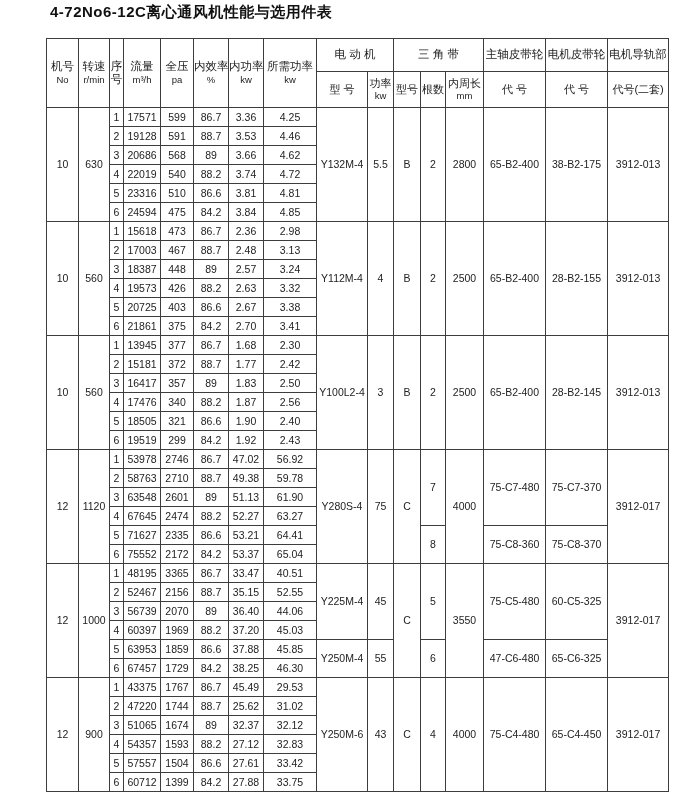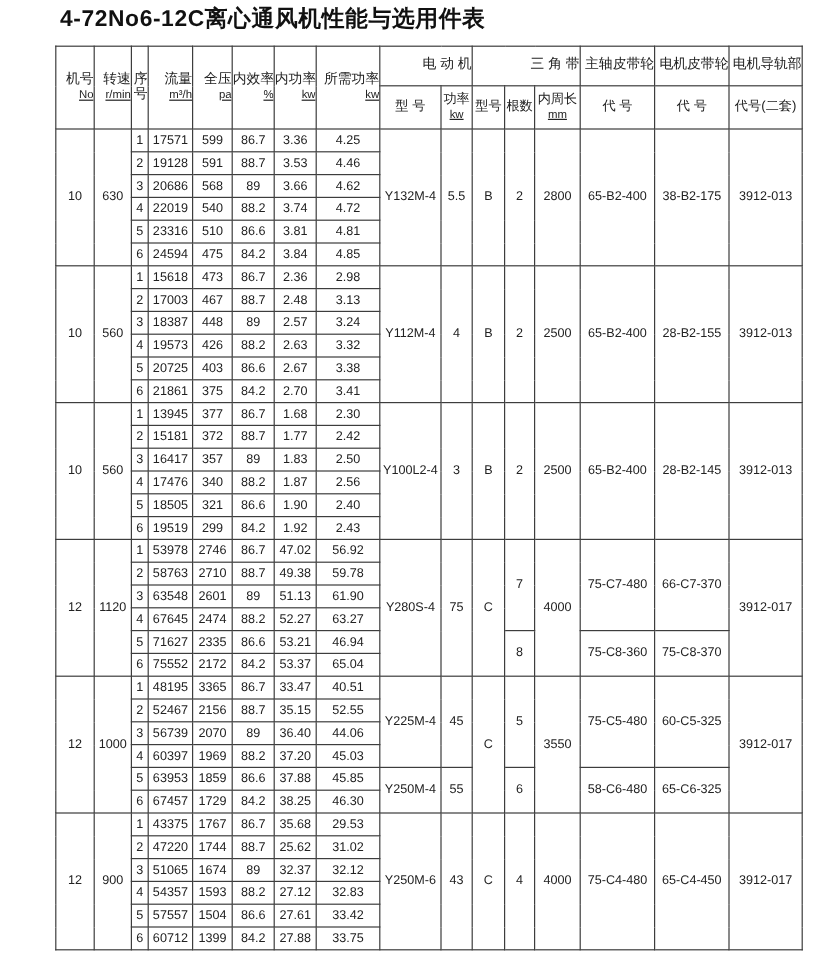--- a/index.html
+++ b/index.html
@@ -1,27 +1,27 @@
 <!DOCTYPE html>
 <html><head>
 <meta charset="utf-8">
 <style>
   html,body{margin:0;padding:0;background:#ffffff;}
   body{width:700px;height:798px;position:relative;overflow:hidden;
        font-family:"Liberation Sans","DejaVu Sans",sans-serif;color:#1f1f1f;}
-  .page-title{position:absolute;left:50px;top:3px;font-size:19px;font-weight:bold;
+  .page-title{position:absolute;left:50px;top:3px;font-size:15px;font-weight:bold;
        letter-spacing:0.5px;white-space:nowrap;color:#111;}
   table.spec{position:absolute;left:46px;top:38px;width:622px;
        border-collapse:collapse;table-layout:fixed;}
   .spec th,.spec td{border:1px solid #3d3d3d;padding:0;text-align:center;
        vertical-align:middle;font-weight:normal;font-size:11px;line-height:1.15;
        overflow:hidden;white-space:nowrap;color:#222;}
-  .spec thead tr.grp th{height:32px;font-size:11.5px;text-align:right;}
+  .spec thead tr.grp th{height:32px;font-size:11.5px;}
   .spec thead tr.sub th{height:35px;font-size:11px;}
-  .spec thead th .sub-line{font-size:9.5px;margin-top:1px;text-decoration:underline;}
+  .spec thead th .sub-line{font-size:9.5px;margin-top:1px;}
   .spec tbody td{height:18px;font-size:10.5px;}
 </style>
 </head>
 <body>
 
 <div class="page-title">4-72No6-12C离心通风机性能与选用件表</div>
 
 <table class="spec">
   <colgroup>
     <col style="width:32px">
@@ -281,21 +281,21 @@
         <td>2746</td>
         <td>86.7</td>
         <td>47.02</td>
         <td>56.92</td>
         <td rowspan="6">Y280S-4</td>
         <td rowspan="6">75</td>
         <td rowspan="6">C</td>
         <td rowspan="4">7</td>
         <td rowspan="6">4000</td>
         <td rowspan="4">75-C7-480</td>
-        <td rowspan="4">66-C7-370</td>
+        <td rowspan="4">75-C7-370</td>
         <td rowspan="6">3912-017</td>
       </tr>
       <tr>
         <td>2</td>
         <td>58763</td>
         <td>2710</td>
         <td>88.7</td>
         <td>49.38</td>
         <td>59.78</td>
       </tr>
@@ -314,21 +314,21 @@
         <td>88.2</td>
         <td>52.27</td>
         <td>63.27</td>
       </tr>
       <tr>
         <td>5</td>
         <td>71627</td>
         <td>2335</td>
         <td>86.6</td>
         <td>53.21</td>
-        <td>46.94</td>
+        <td>64.41</td>
         <td rowspan="2">8</td>
         <td rowspan="2">75-C8-360</td>
         <td rowspan="2">75-C8-370</td>
       </tr>
       <tr>
         <td>6</td>
         <td>75552</td>
         <td>2172</td>
         <td>84.2</td>
         <td>53.37</td>
@@ -379,39 +379,39 @@
       <tr>
         <td>5</td>
         <td>63953</td>
         <td>1859</td>
         <td>86.6</td>
         <td>37.88</td>
         <td>45.85</td>
         <td rowspan="2">Y250M-4</td>
         <td rowspan="2">55</td>
         <td rowspan="2">6</td>
-        <td rowspan="2">58-C6-480</td>
+        <td rowspan="2">47-C6-480</td>
         <td rowspan="2">65-C6-325</td>
       </tr>
       <tr>
         <td>6</td>
         <td>67457</td>
         <td>1729</td>
         <td>84.2</td>
         <td>38.25</td>
         <td>46.30</td>
       </tr>
       <tr>
         <td rowspan="6">12</td>
         <td rowspan="6">900</td>
         <td>1</td>
         <td>43375</td>
         <td>1767</td>
         <td>86.7</td>
-        <td>35.68</td>
+        <td>45.49</td>
         <td>29.53</td>
         <td rowspan="6">Y250M-6</td>
         <td rowspan="6">43</td>
         <td rowspan="6">C</td>
         <td rowspan="6">4</td>
         <td rowspan="6">4000</td>
         <td rowspan="6">75-C4-480</td>
         <td rowspan="6">65-C4-450</td>
         <td rowspan="6">3912-017</td>
       </tr>

